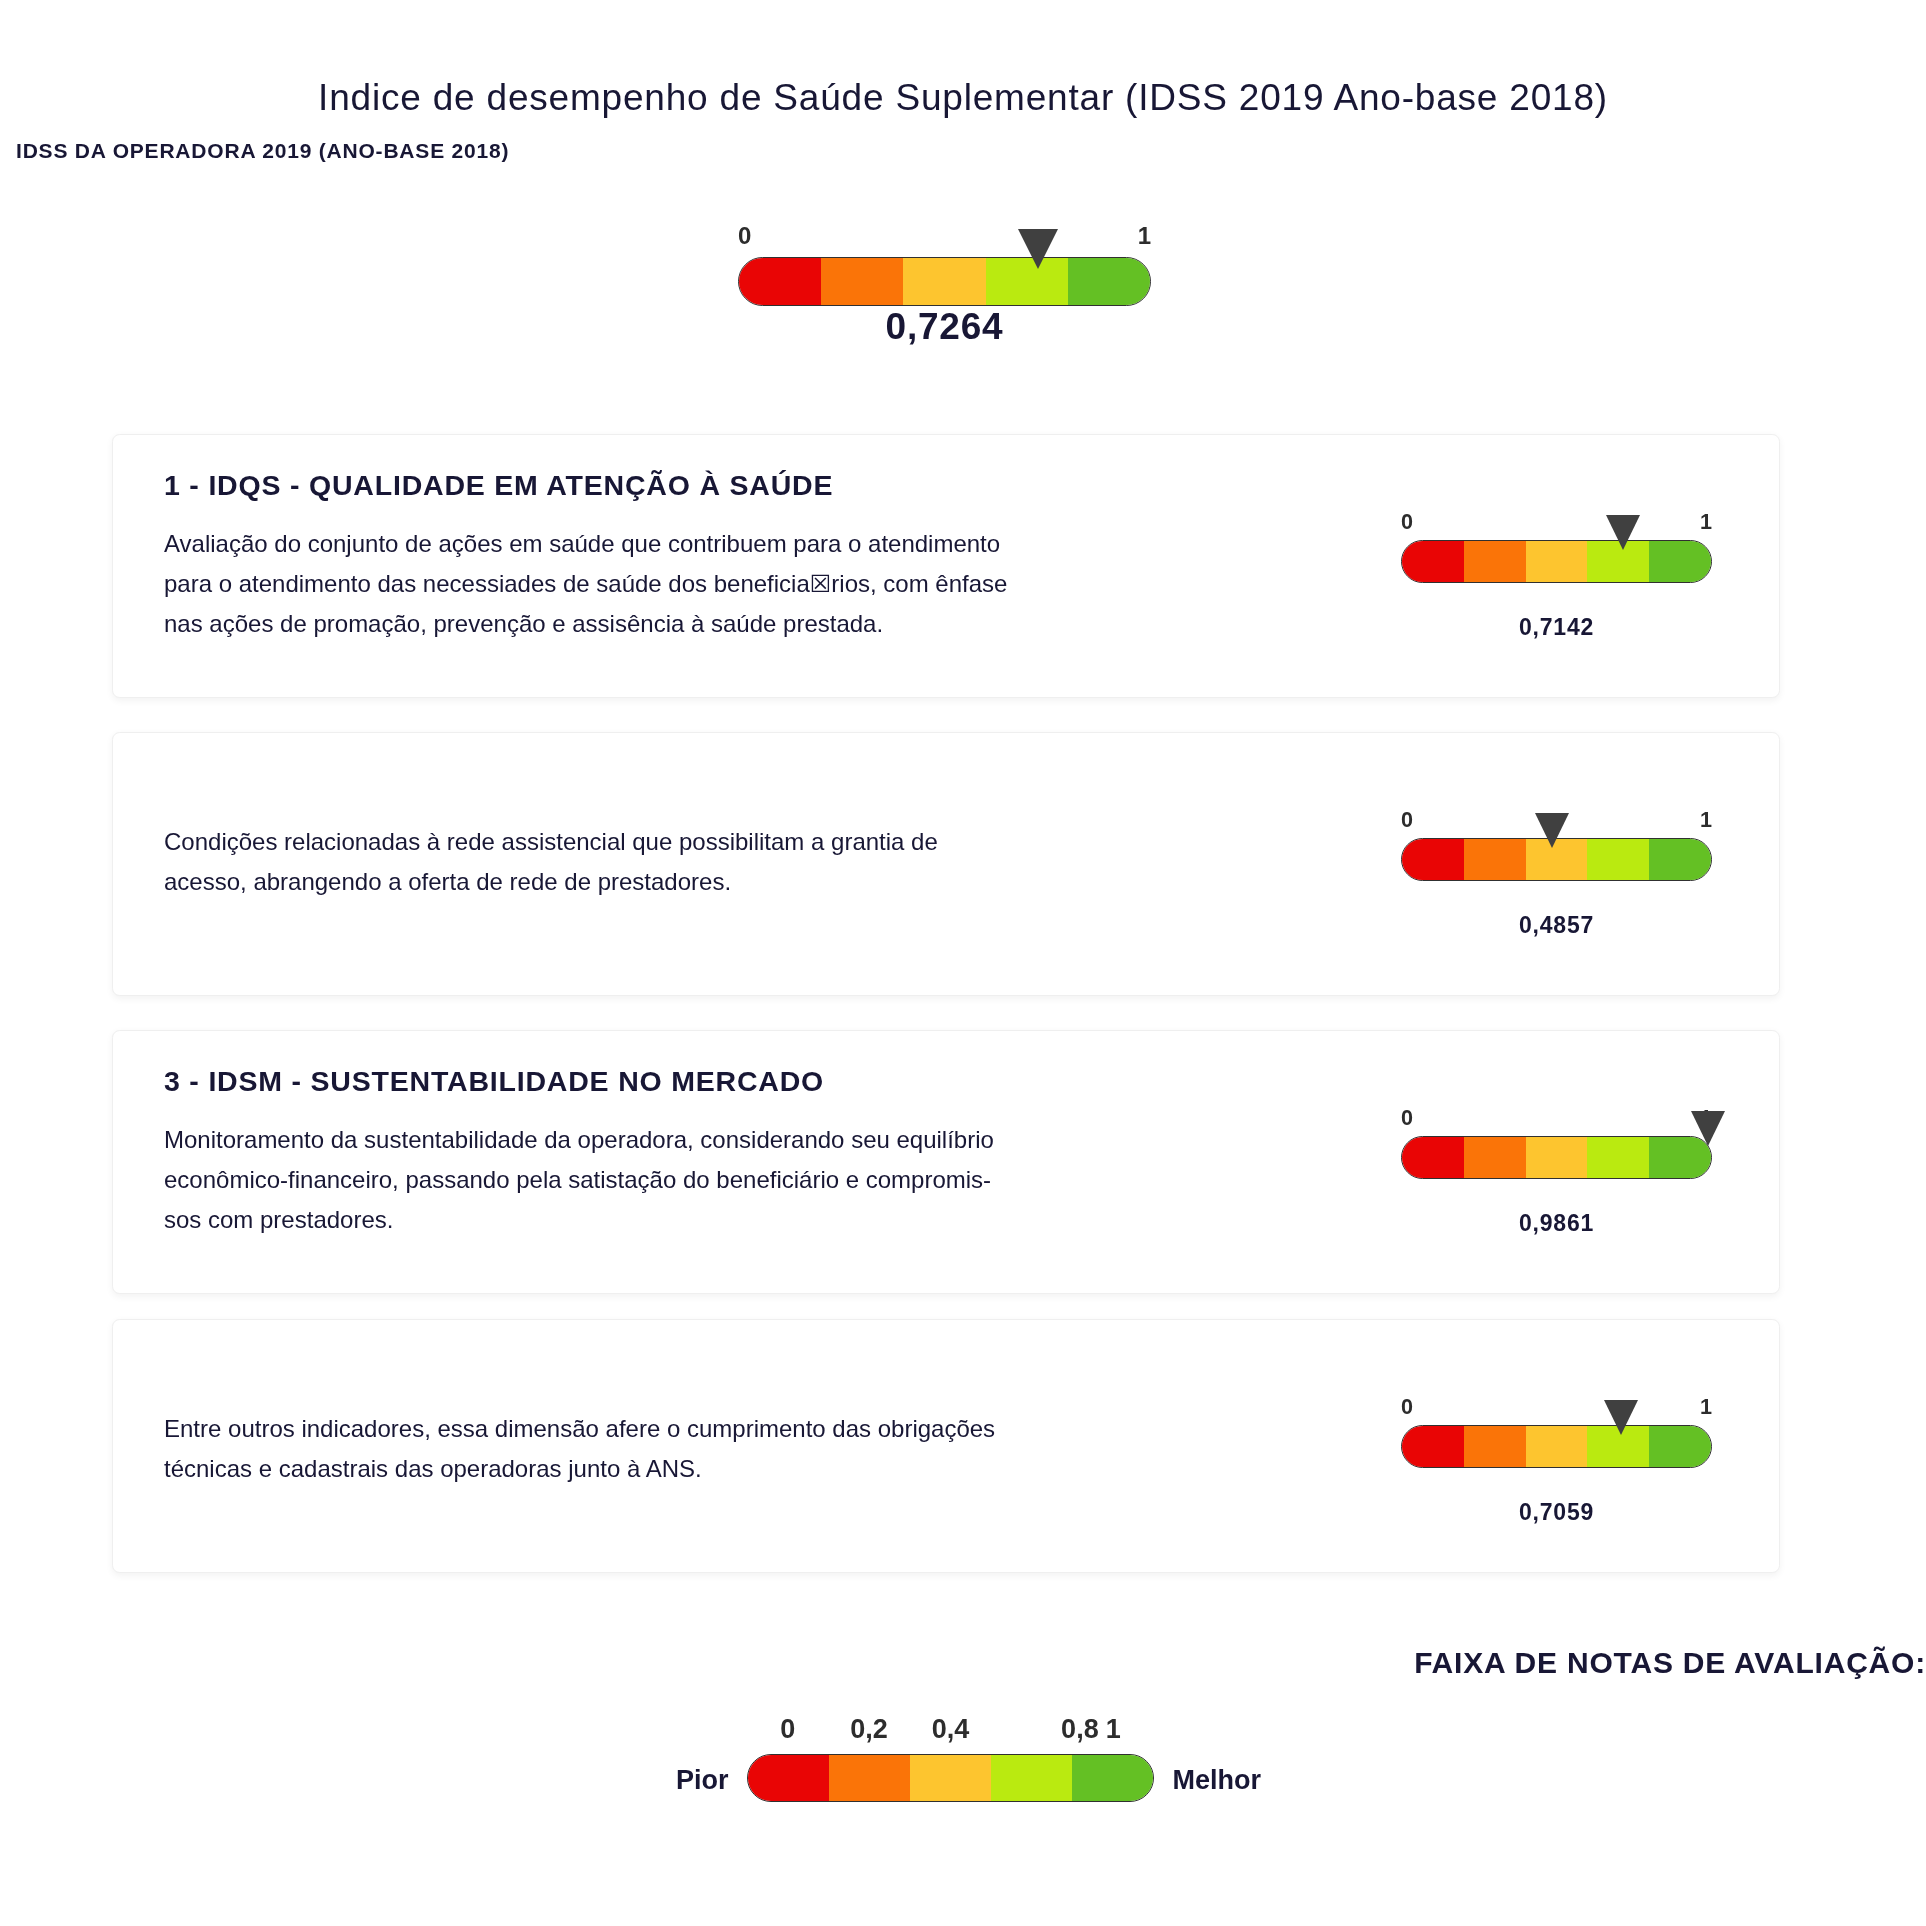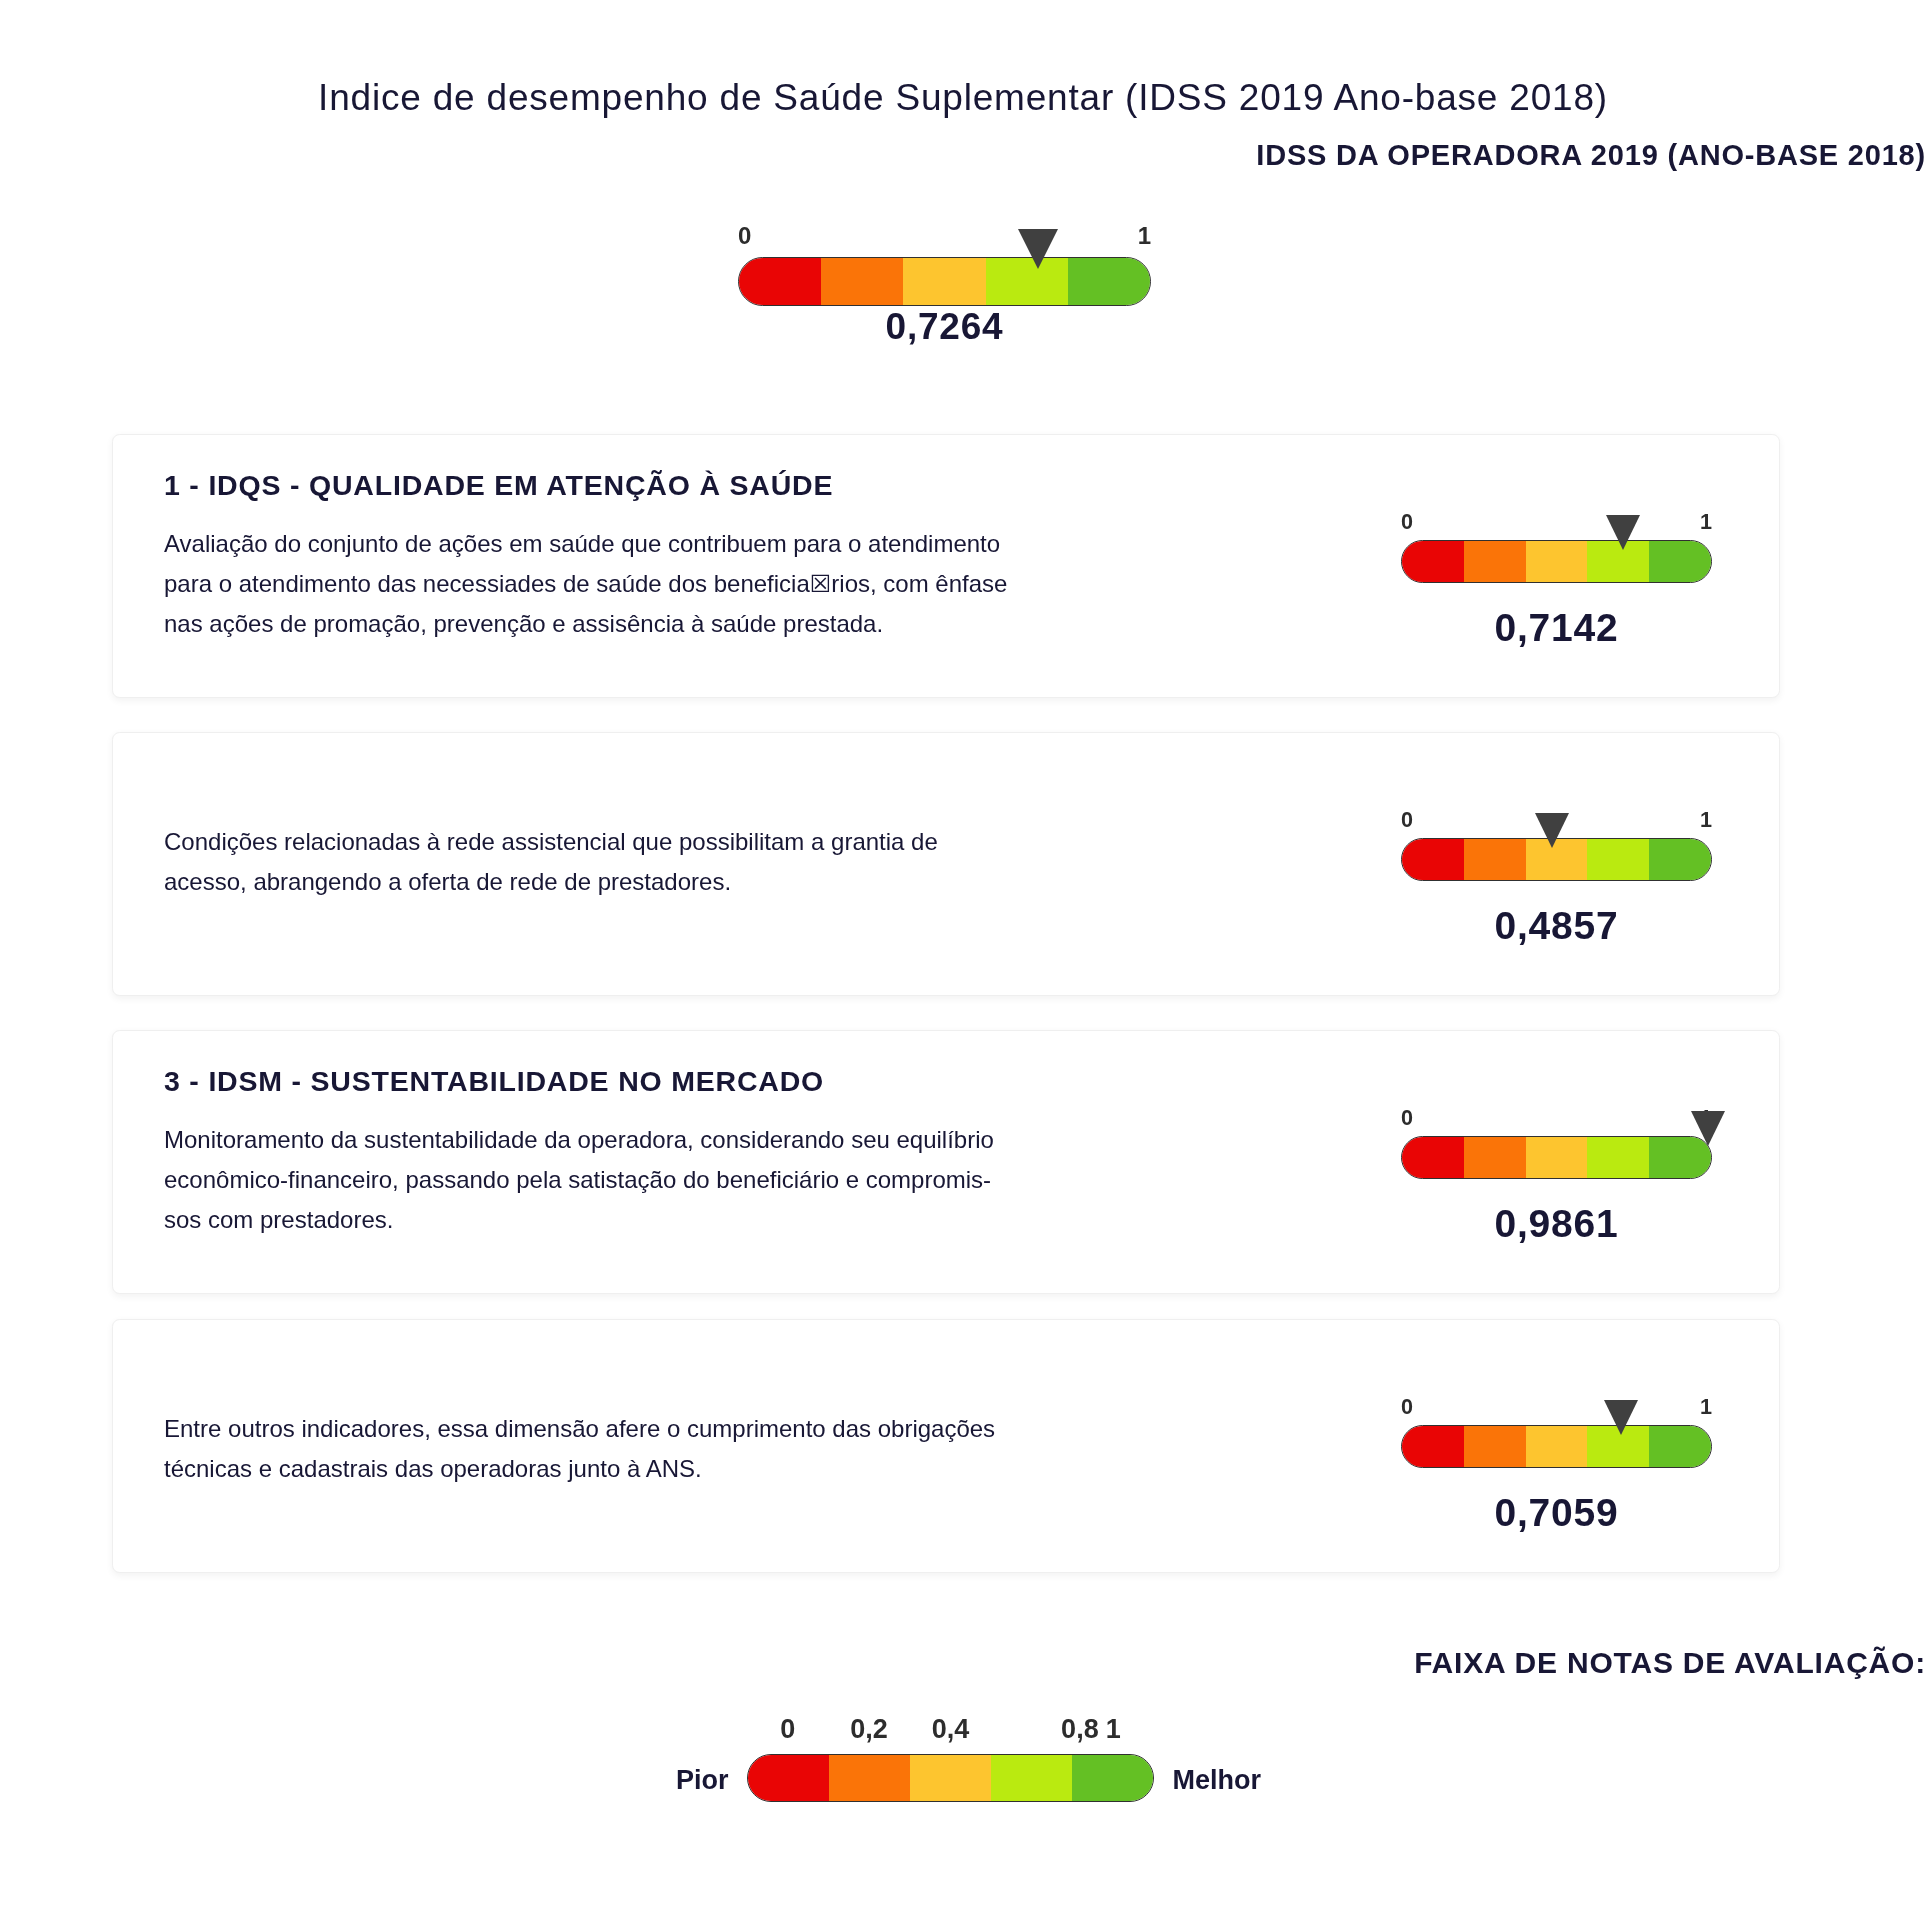--- a/index.html
+++ b/index.html
@@ -9,21 +9,21 @@
     font-family:"Liberation Sans","DejaVu Sans",sans-serif;
     color:#181735;
   }
 
   .page-title {
     position:absolute; top:77px; left:0; width:100%;
     text-align:center; font-size:37px; font-weight:500; letter-spacing:0.8px;
   }
   .page-subtitle {
     position:absolute; top:139px; left:0; width:100%;
-    text-align:right; font-size:29px; font-weight:700; letter-spacing:0.8px;
+    text-align:left; font-size:21px; font-weight:700; letter-spacing:0.8px;padding-left:16px;
   }
 
   
   .gauge { position:absolute; }
   .gauge-labels {
     display:flex; justify-content:space-between;
     font-weight:700; color:#2d2d2d;
   }
   .bar-wrap { position:relative; }
   .gauge-bar {
@@ -42,21 +42,21 @@
   .gauge-main { left:738px; top:222px; width:413px; }
   .gauge-main .gauge-labels { font-size:24px; height:35px; }
   .gauge-main .gauge-bar { height:49px; border-radius:25px; }
   .gauge-main .marker { top:-28px; border-left-width:20px; border-right-width:20px; border-top-width:40px; }
   .gauge-main .gauge-value { font-size:37px; }
 
   .gauge-card { left:1288px; top:74px; width:311px; }
   .gauge-card .gauge-labels { font-size:21.6px; height:31px; }
   .gauge-card .gauge-bar { height:43px; border-radius:21.6px; }
   .gauge-card .marker { top:-25px; border-left-width:17px; border-right-width:17px; border-top-width:35px; }
-  .gauge-card .gauge-value { margin-top:23px; font-size:39px; }
+  .gauge-card .gauge-value { margin-top:31px; font-size:23px; }
 
   
   .card {
     position:absolute; left:112px; width:1668px; height:264px;
     background:#ffffff; border:0.8px solid #efefef; border-radius:7.7px;
     box-shadow:0 2.3px 7.7px rgba(0,0,0,0.05);
   }
   .card-title {
     position:absolute; left:51px; top:34px;
     font-size:28.5px; font-weight:700; letter-spacing:0.8px;

